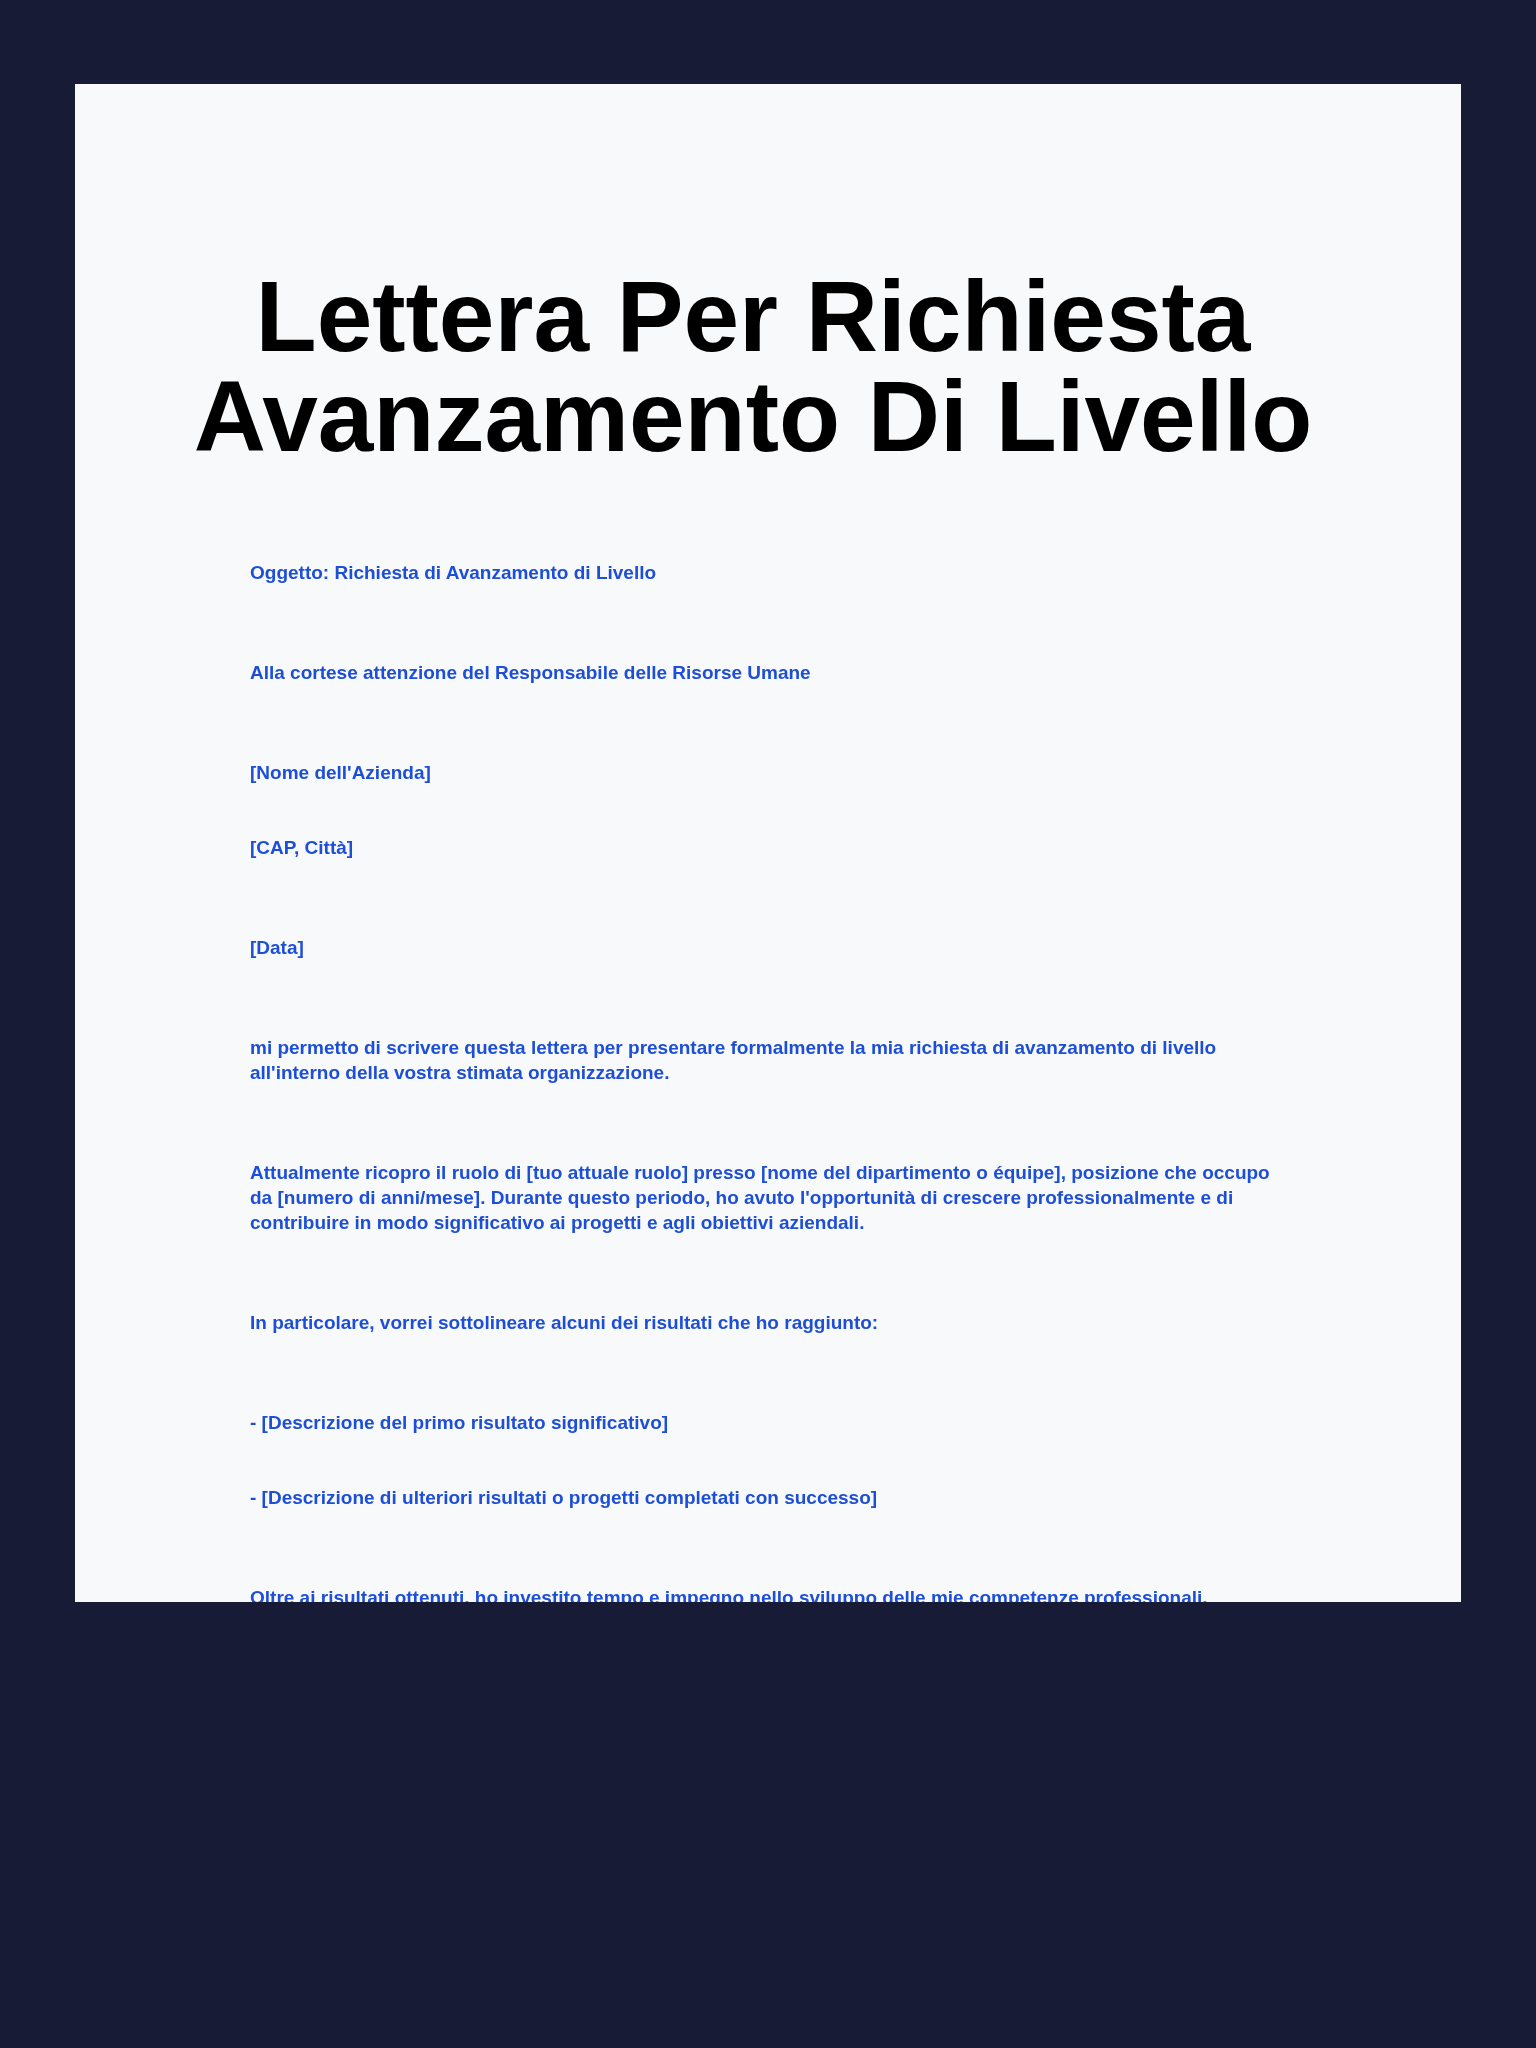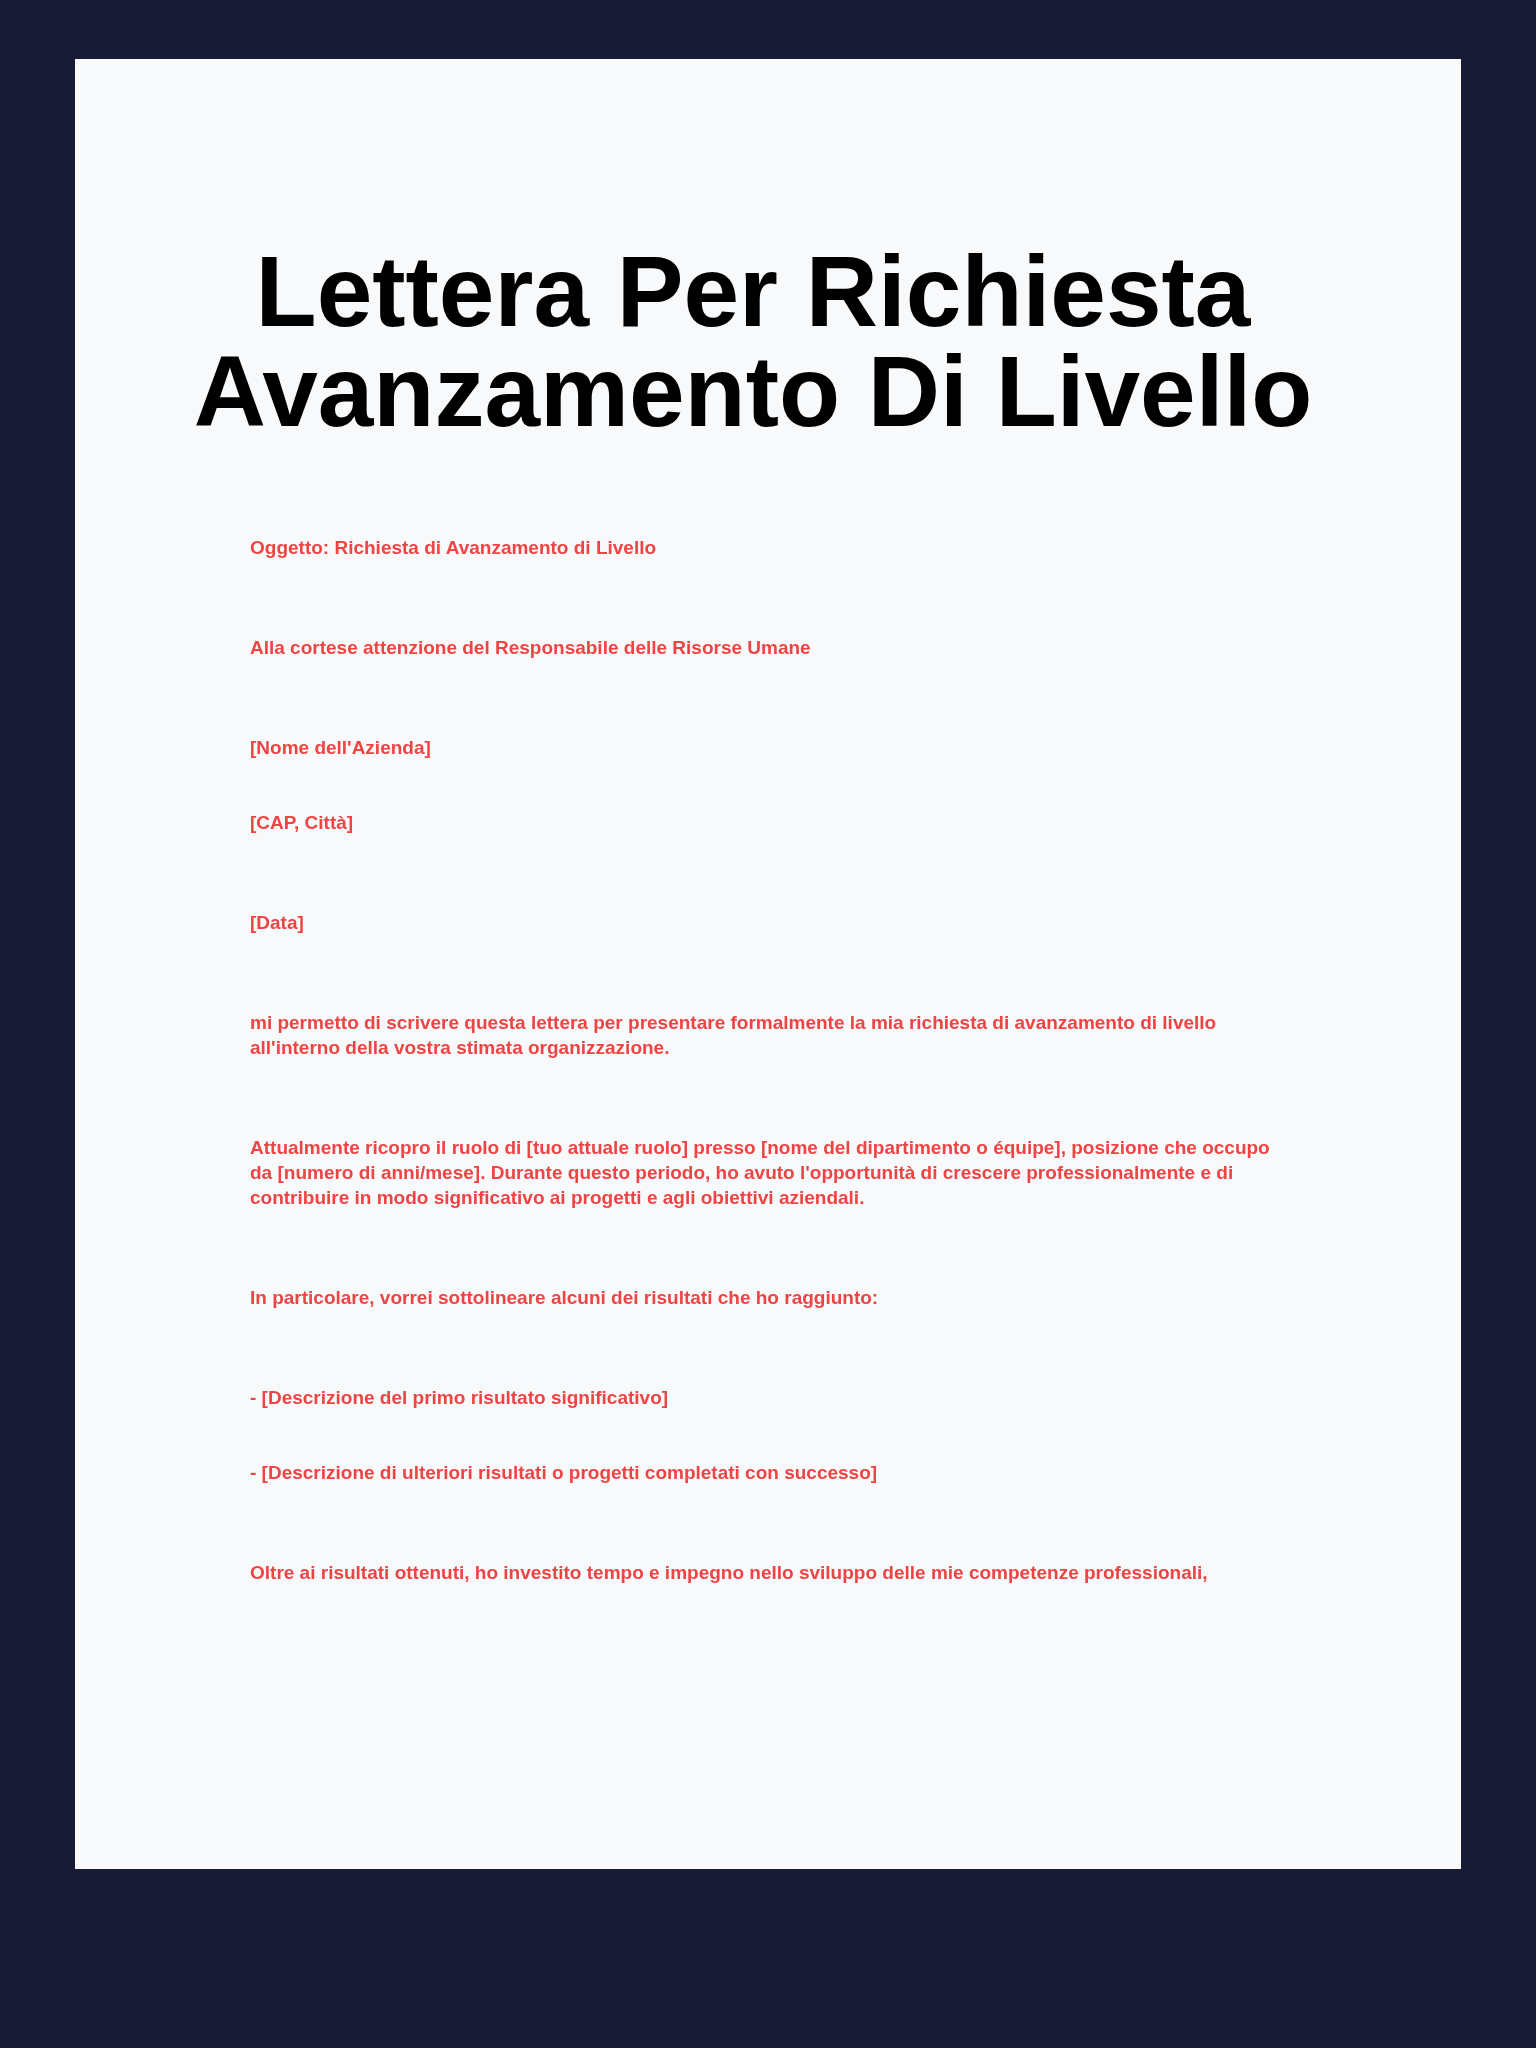--- a/index.html
+++ b/index.html
@@ -10,23 +10,23 @@
     width: 1536px;
     height: 2048px;
     background: #171b36;
     position: relative;
     overflow: hidden;
     font-family: "Liberation Sans", sans-serif;
   }
   .page {
     position: absolute;
     left: 75px;
-    top: 59px;
+    top: 84px;
     width: 1386px;
-    height: 1810px;
+    height: 1518px;
     background: #f8f9fb;
     overflow: hidden;
   }
   .title {
     position: absolute;
     left: 65px;
     top: 182px;
     width: 1226px;
     margin: 0;
     text-align: center;
@@ -46,21 +46,21 @@
     left: 175px;
     top: 476px;
     width: 1036px;
   }
   .body p {
     margin: 0 0 50px 0;
     font-family: "Liberation Sans", sans-serif;
     font-weight: bold;
     font-size: 19px;
     line-height: 25px;
-    color: #ef4444;
+    color: #1d4ed8;
   }
   .body p.gap {
     margin-bottom: 75px;
   }
   .copyright {
     position: absolute;
     left: 673px;
     top: 1832px;
     width: 40px;
     height: 40px;

